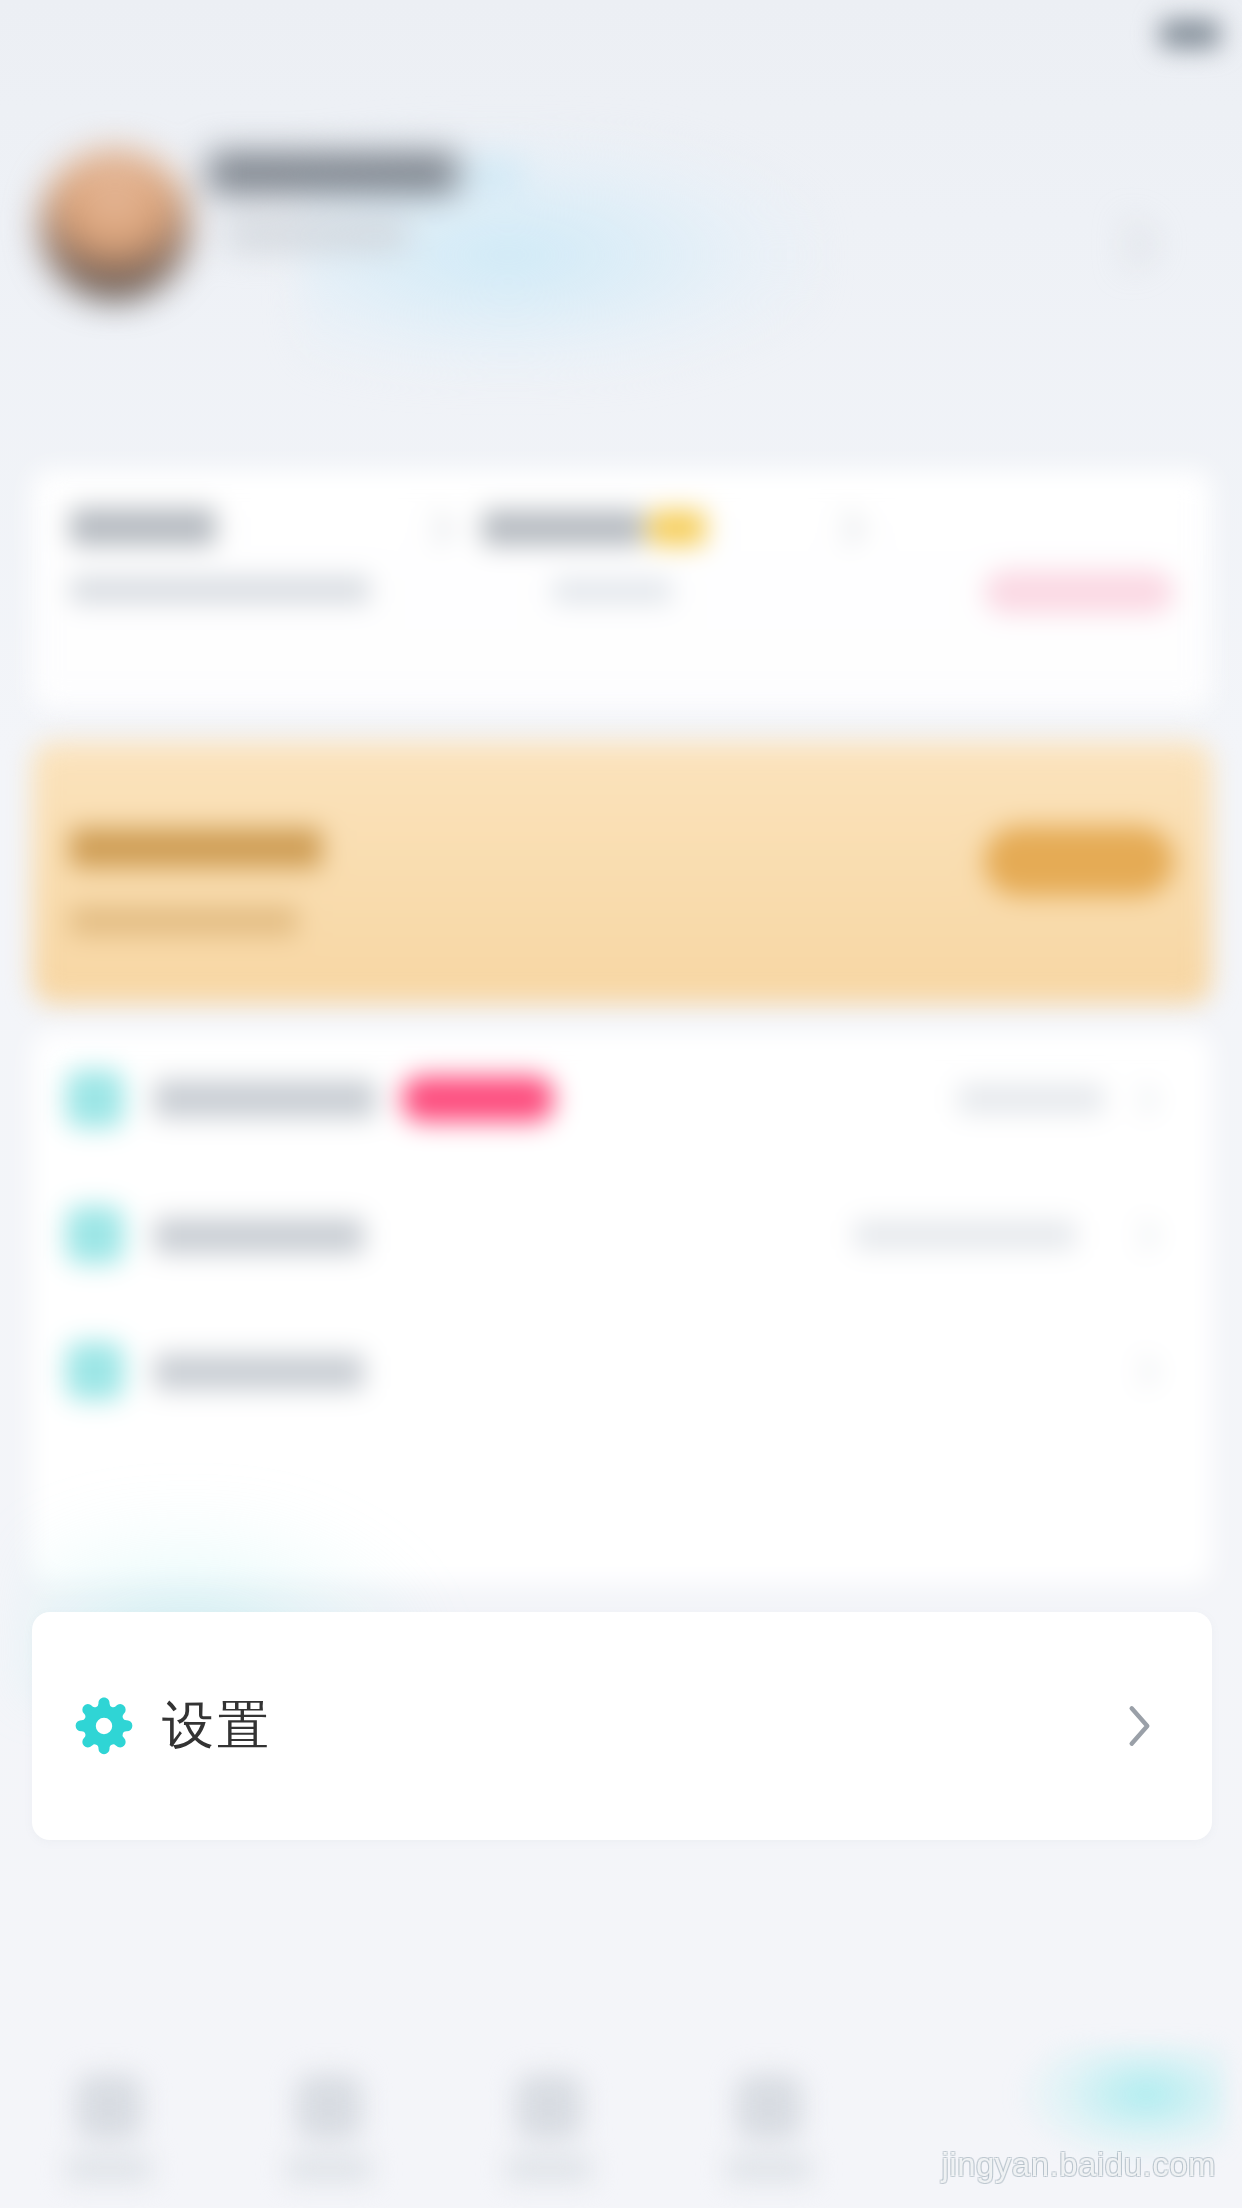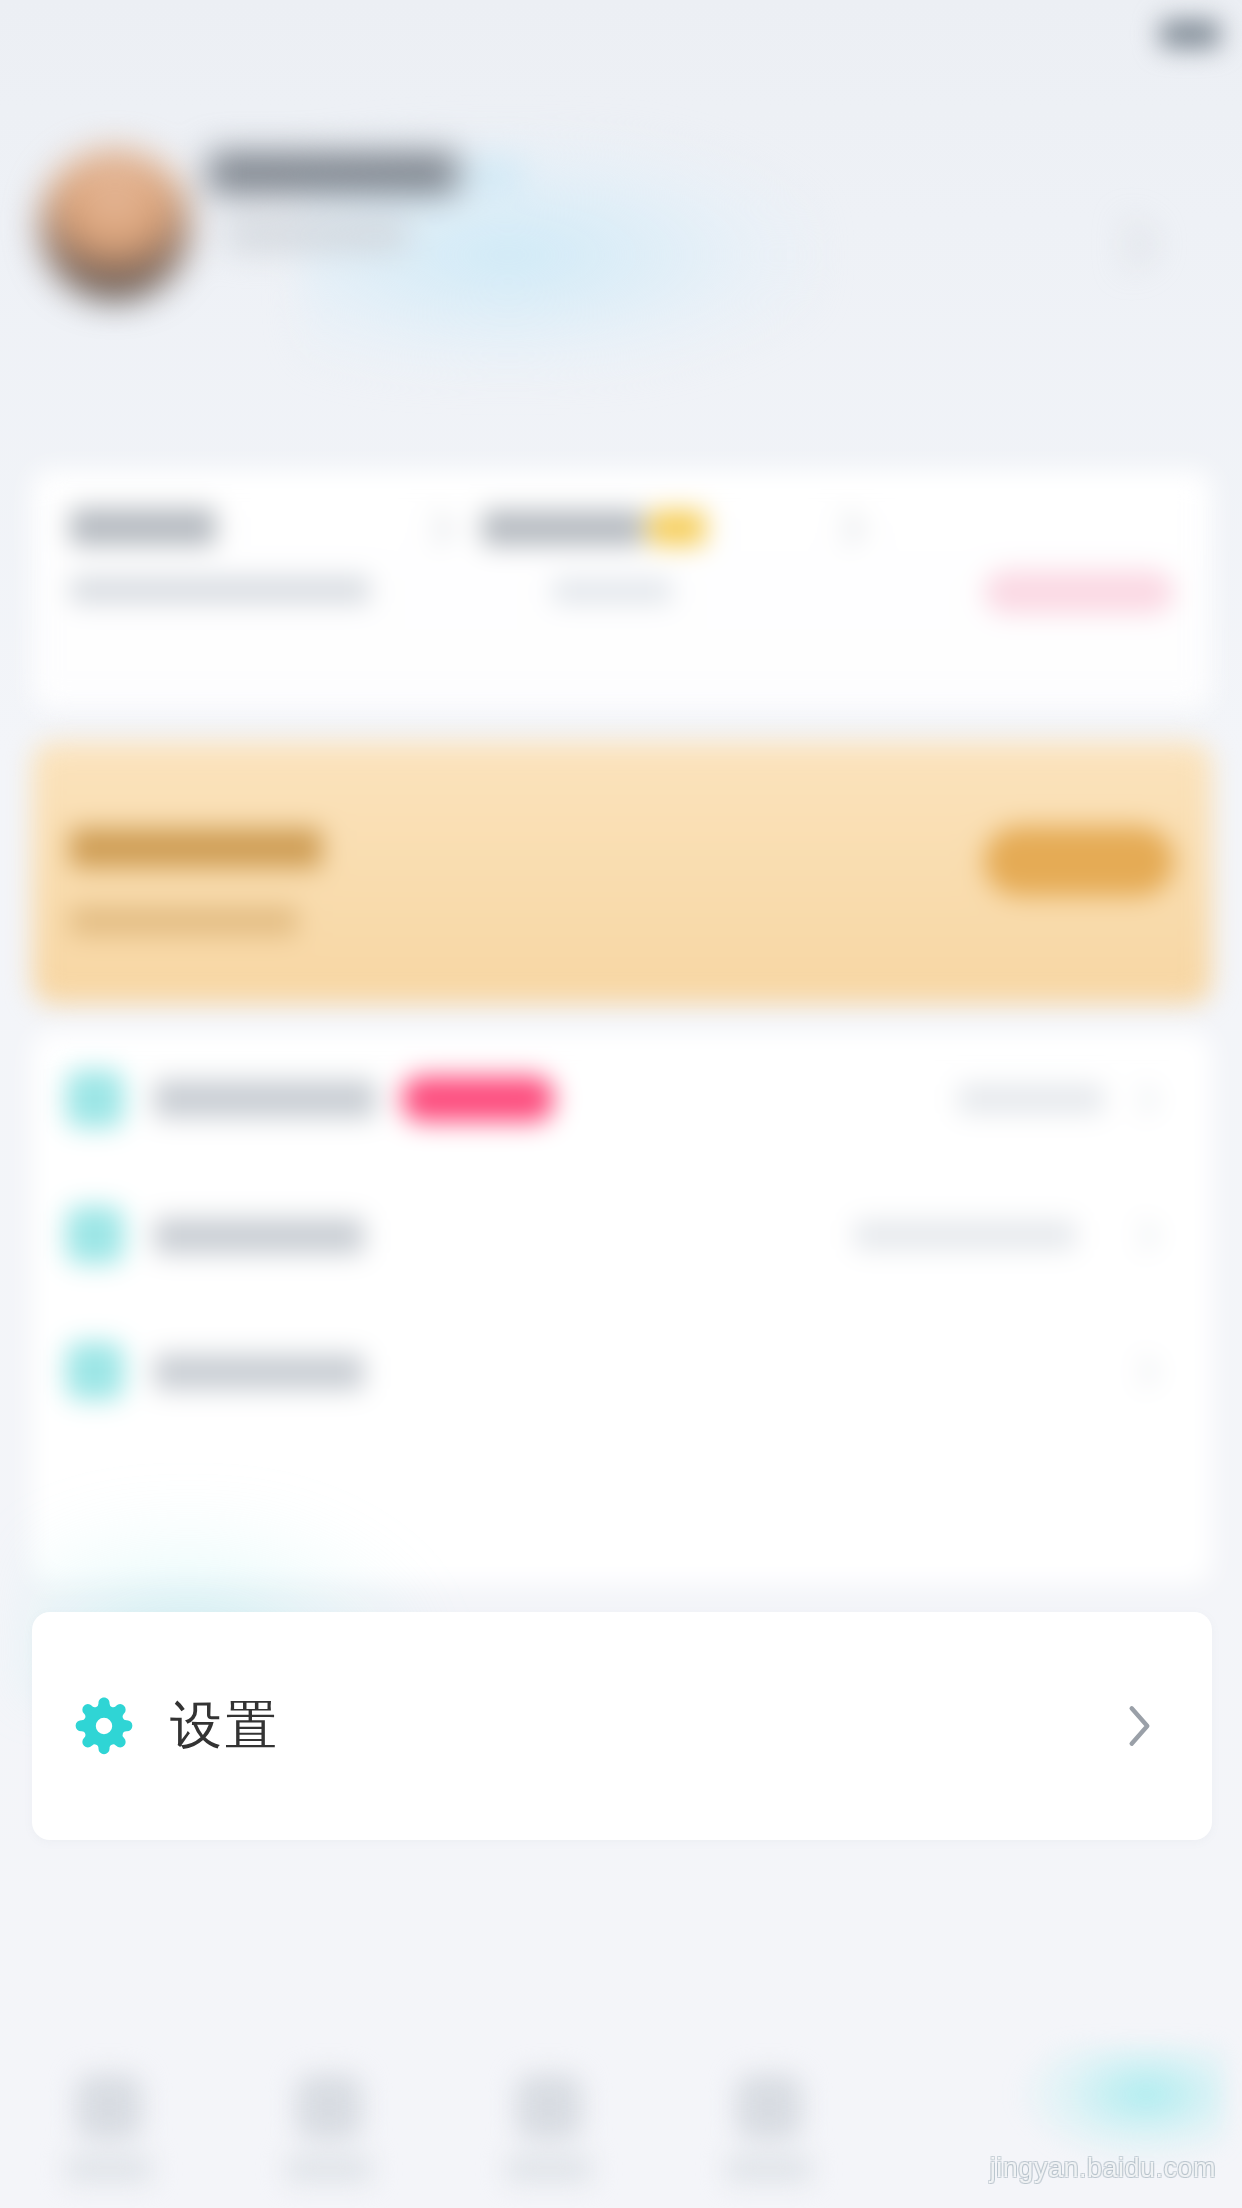--- a/index.html
+++ b/index.html
@@ -179,21 +179,21 @@
     align-items: center;
     cursor: pointer;
   }
   #gear-wrap {
     margin-left: 36px;
     width: 72px; height: 72px;
     display: flex; align-items: center; justify-content: center;
     flex: none;
   }
   #settings-label {
-    margin-left: 30px;
+    margin-left: 22px;
     font-size: 52px;
     color: #333333;
     letter-spacing: 3px;
     font-family: "DejaVu Sans", "Liberation Sans", sans-serif;
     white-space: nowrap;
   }
   #settings-chev {
     margin-left: auto;
     margin-right: 52px;
     width: 40px; height: 40px;
@@ -249,21 +249,21 @@
        1px -1px 0 rgba(160,175,185,.55),
       -1px  1px 0 rgba(160,175,185,.55),
        1px  1px 0 rgba(160,175,185,.55);
     letter-spacing: 0px;
     white-space: nowrap;
   }
   #wm-paw { margin: 0 4px 12px 2px; }
   #wm-url {
     position: absolute;
     right: 16px; bottom: 14px;
-    font-size: 27px;
+    font-size: 33px;
     color: rgba(255,255,255,.8);
     text-shadow:
       -1px -1px 0 rgba(165,180,190,.5),
        1px -1px 0 rgba(165,180,190,.5),
       -1px  1px 0 rgba(165,180,190,.5),
        1px  1px 0 rgba(165,180,190,.5);
     white-space: nowrap;
     letter-spacing: .5px;
     margin-left: 28px;
   }

